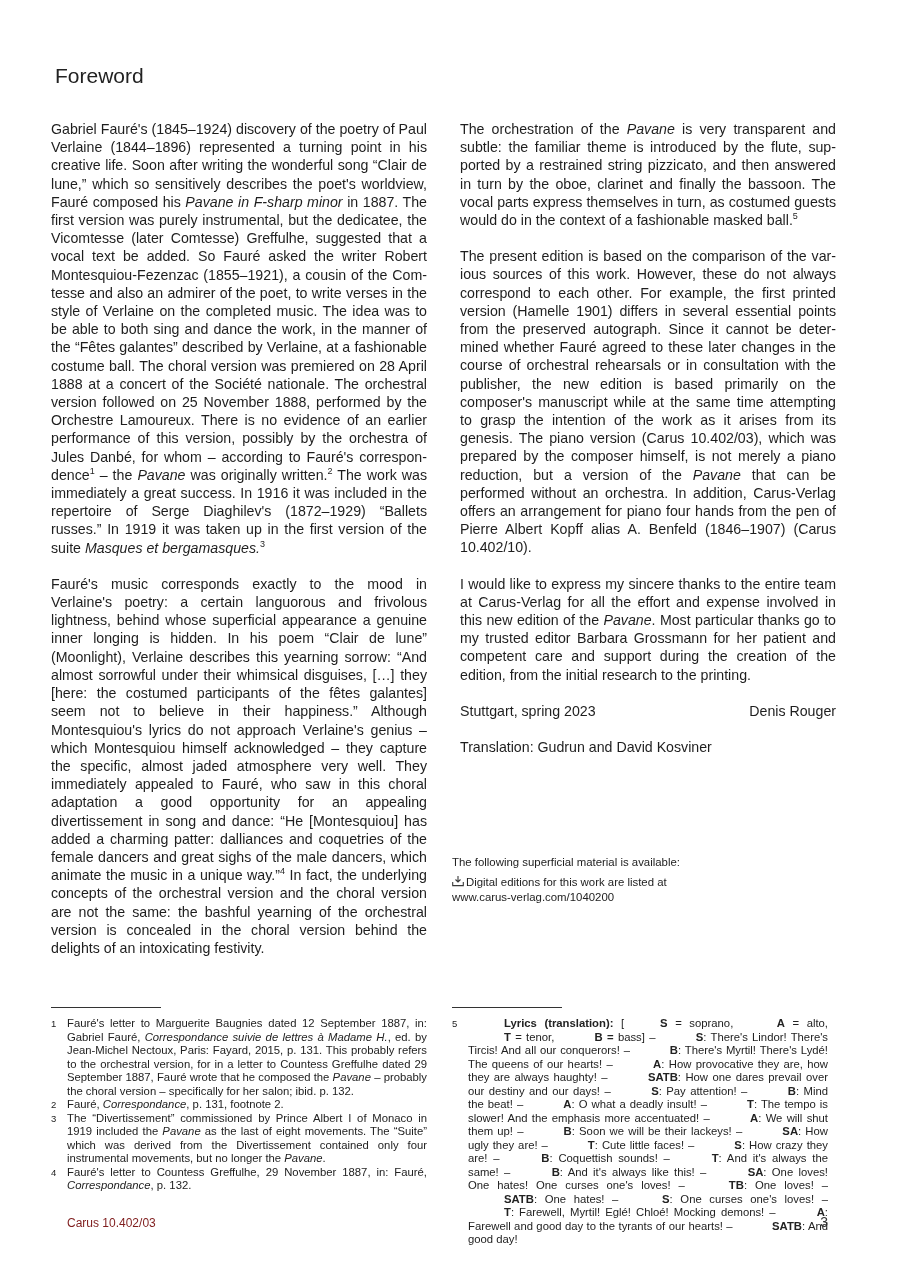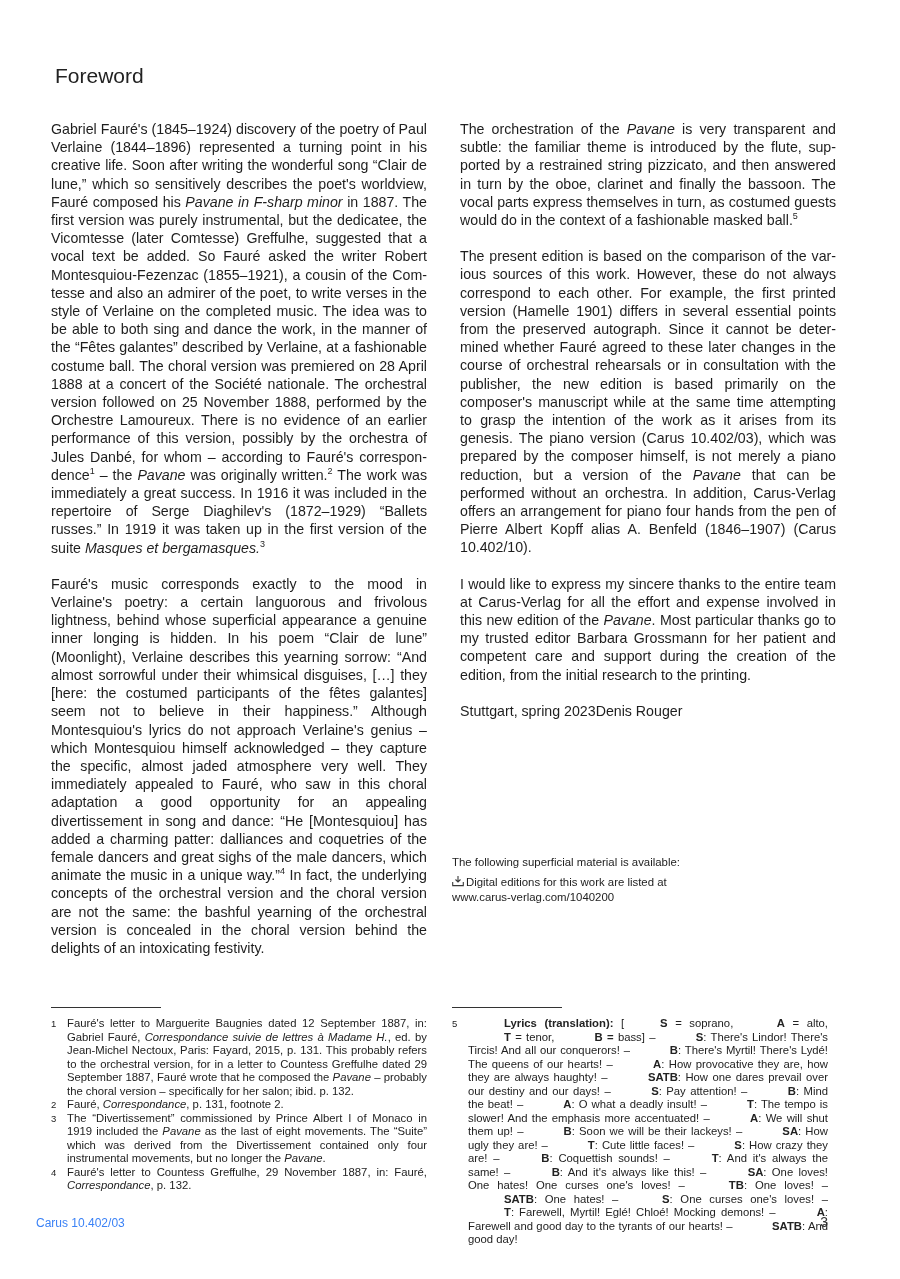--- a/index.html
+++ b/index.html
@@ -4,34 +4,34 @@
 <style>
   html, body { margin: 0; padding: 0; background: #ffffff; }
   body { width: 900px; height: 1279px; position: relative; overflow: hidden;
          font-family: "Liberation Sans", "DejaVu Sans", sans-serif; color: #1e1e1e; }
   .title { position: absolute; left: 51px; top: 60px; font-size: 21px; font-weight: normal; margin: 4px; color: #222; }
   .col { position: absolute; width: 376px; font-size: 14.2px; line-height: 18.2px; text-align: justify; hyphens: manual; }
   .col-left { left: 51px; top: 120px; }
   .col-right { left: 460px; top: 120px; }
   .col p { margin: 0 0 18px 0; }
   .sup { font-size: 9px; vertical-align: super; line-height: 0; }
-  .sig { display: flex; justify-content: flex-start; margin: 0 0 18px 0; }
+  .sig { display: flex; justify-content: space-between; margin: 0 0 18px 0; }
   .perf { position: absolute; left: 452px; top: 855px; width: 380px; font-size: 11.4px; line-height: 14.8px; color: #222; }
   .perf p { margin: 0 0 5px 0; }
   .dl-icon { display: inline-block; width: 12px; height: 11px; vertical-align: -1px; margin-right: 2px; }
   .rule { position: absolute; height: 1px; background: #333; width: 110px; }
   .rule-left { left: 51px; top: 1007px; }
   .rule-right { left: 452px; top: 1007px; }
   .fn { position: absolute; width: 376px; font-size: 11.3px; line-height: 13.5px; color: #222; }
   .fn-left { left: 51px; top: 1017px; }
   .fn-right { left: 452px; top: 1017px; }
   .fn-item { display: flex; margin: 0; }
   .fn-num { width: 16px; flex: 0 0 16px; font-size: 9.5px; }
   .fn-text { flex: 1; text-align: justify; }
-  .footer-left { position: absolute; left: 36px; top: 1216px; font-size: 12px; color: #3b82f6; }
+  .footer-left { position: absolute; left: 67px; top: 1216px; font-size: 12px; color: #7f1d1d; }
   .footer-right { position: absolute; right: 72px; top: 1214px; font-size: 14px; color: #333; }
   i { font-style: italic; }
   b { font-weight: bold; padding-left: 36px; }
 </style>
 </head>
 <body>
 
 <h1 class="title">Foreword</h1>
 
 <div class="col col-left">
@@ -40,20 +40,21 @@
 </div>
 
 <div class="col col-right">
   <p><span>The orchestration of the </span><i>Pavane</i><span> is very transparent and subtle: the familiar theme is introduced by the flute, sup­ported by a restrained string pizzicato, and then answered in turn by the oboe, clarinet and finally the bassoon. The vocal parts express themselves in turn, as costumed guests would do in the context of a fashionable masked ball.</span><span class="sup">5</span></p>
   <p><span>The present edition is based on the comparison of the var­ious sources of this work. However, these do not always correspond to each other. For example, the first printed version (Hamelle 1901) differs in several essential points from the preserved autograph. Since it cannot be deter­mined whether Fauré agreed to these later changes in the course of orchestral rehearsals or in consultation with the publisher, the new edition is based primarily on the compos­er's manuscript while at the same time attempting to grasp the intention of the work as it arises from its genesis. The piano version (Carus 10.402/03), which was prepared by the composer himself, is not merely a piano reduction, but a version of the </span><i>Pavane</i><span> that can be performed without an orchestra. In addition, Carus-Verlag offers an arrangement for piano four hands from the pen of Pierre Albert Kopff alias A. Benfeld (1846–1907) (Carus 10.402/10).</span></p>
   <p><span>I would like to express my sincere thanks to the entire team at Carus-Verlag for all the effort and expense involved in this new edition of the </span><i>Pavane</i><span>. Most particular thanks go to my trusted editor Barbara Grossmann for her patient and competent care and support during the creation of the edition, from the initial research to the printing.</span></p>
   <div class="sig">
     <span>Stuttgart, spring 2023</span>
     <span>Denis Rouger</span>
   </div>
+  <p>Translation: Gudrun and David Kosviner</p>
 </div>
 
 <div class="perf">
   <p><span>The following superficial material is available:</span><br></p>
   <p>
     <span class="dl-icon">
       <svg width="12" height="11" viewBox="0 0 12 11">
           <path d="M6 0 V6 M3.5 3.5 L6 6 L8.5 3.5" stroke="#3a3a3a" stroke-width="1.1" fill="none"></path>
           <path d="M0.7 6 V9.6 H11.3 V6" stroke="#3a3a3a" stroke-width="1.1" fill="none"></path>
         </svg>

